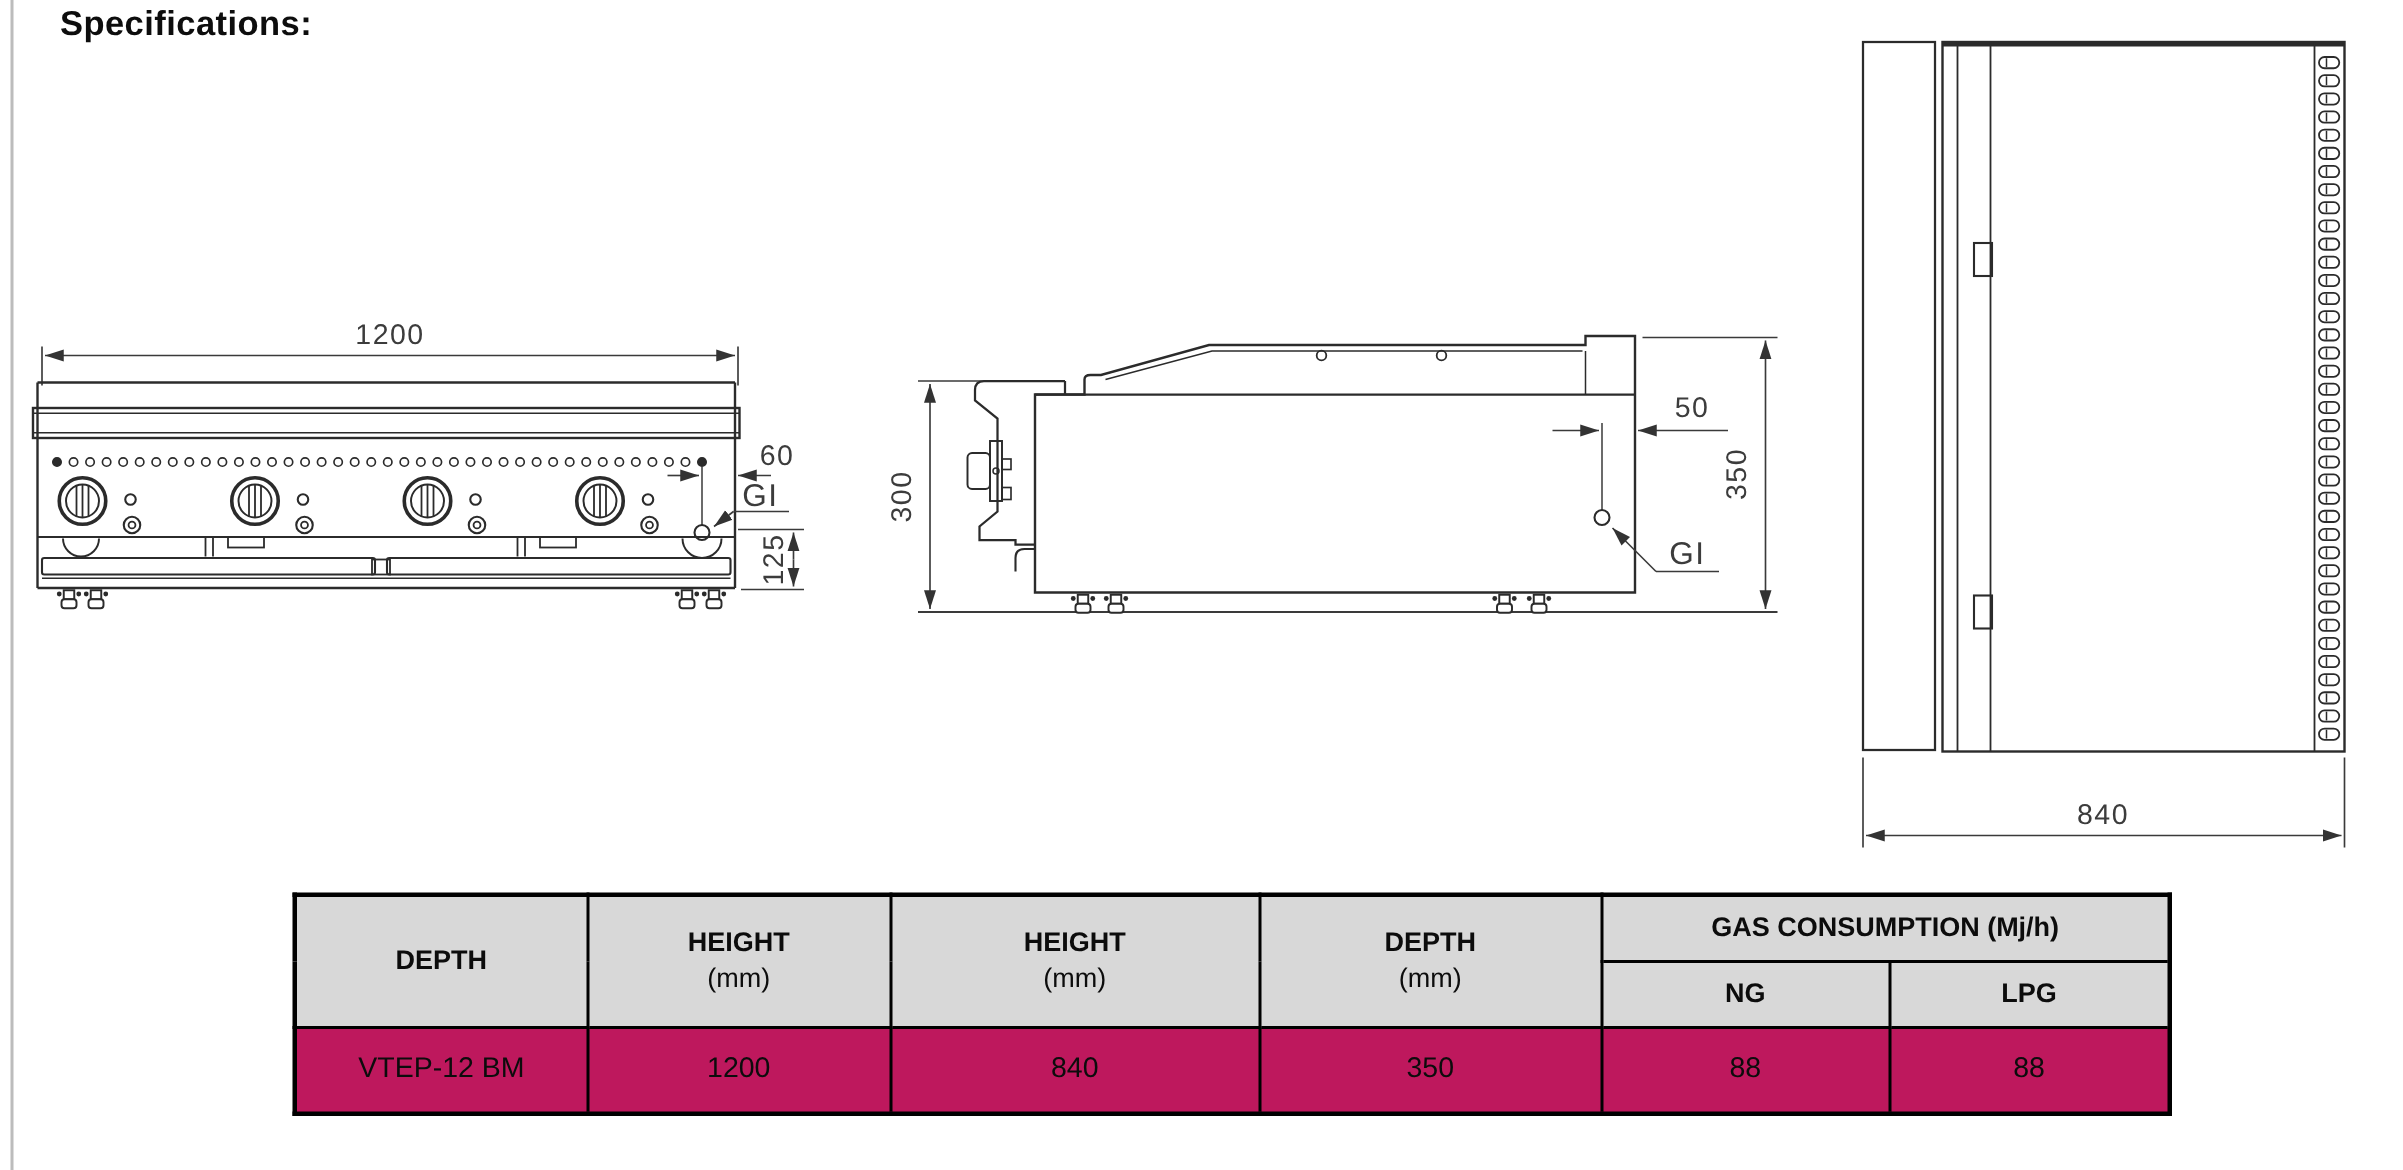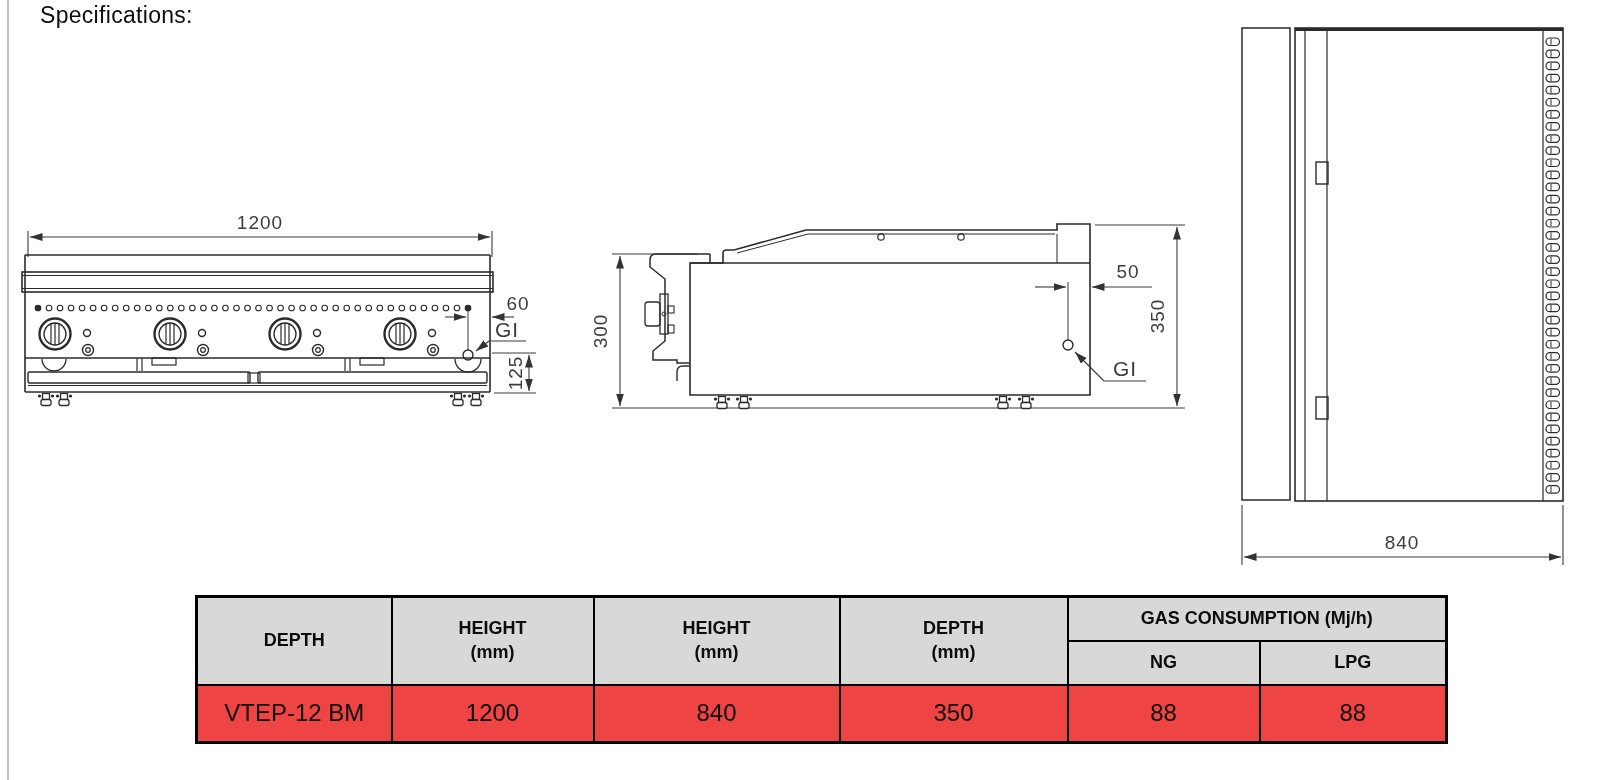--- a/index.html
+++ b/index.html
@@ -3,21 +3,21 @@
 <meta charset="utf-8">
 <style>
   html,body{margin:0;padding:0}
   body{
     width:1602px;height:780px;position:relative;background:#ffffff;
     font-family:"Liberation Sans", sans-serif;overflow:hidden;
   }
   .page-edge{position:absolute;left:7px;top:0;width:2px;height:780px;background:#bcbcbc}
   .heading{
     position:absolute;left:40px;top:2px;margin:0;
-    font-size:23px;font-weight:normal;color:#0d0d0d;letter-spacing:.3px;
+    font-size:23px;font-weight:bold;color:#0d0d0d;letter-spacing:.3px;
   }
   svg.drawings{position:absolute;left:0;top:0}
   svg .ln{stroke:#2b2b2b;fill:none}
   svg .thin{stroke:#3a3a3a;fill:none}
   svg .dim{
     font-family:"Liberation Sans", sans-serif;font-size:19px;fill:#3c3c3c;
     letter-spacing:1px;
   }
   svg .dim-lg{
     font-family:"Liberation Sans", sans-serif;font-size:21px;fill:#3c3c3c;
@@ -27,22 +27,22 @@
     position:absolute;left:195px;top:595px;width:1250px;
     border-collapse:collapse;table-layout:fixed;
     border:3px solid #000;color:#0c0c0c;
   }
   table.spec th, table.spec td{
     border:2px solid #000;text-align:center;vertical-align:middle;padding:0;
   }
   table.spec thead th{
     background:#d8d8d8;font-size:18px;font-weight:bold;line-height:1.3;
   }
-  table.spec tbody td{font-size:24px;height:55px;background:#ef4444}
-  .hdr-unit{display:block;font-weight:bold}
+  table.spec tbody td{font-size:19px;height:55px;background:#be185d}
+  .hdr-unit{display:block;font-weight:normal}
 </style>
 </head>
 <body>
 
 <div class="page-edge"></div>
 
 <h1 class="heading">Specifications:</h1>
 
 <svg class="drawings" width="1602" height="575" viewBox="0 0 1602 575">
   <defs>

